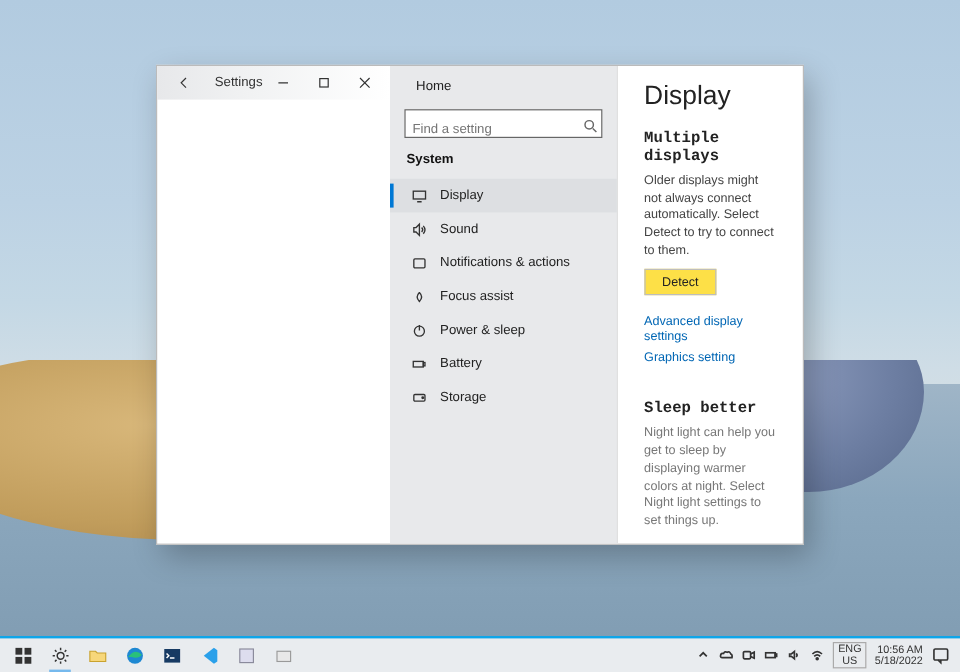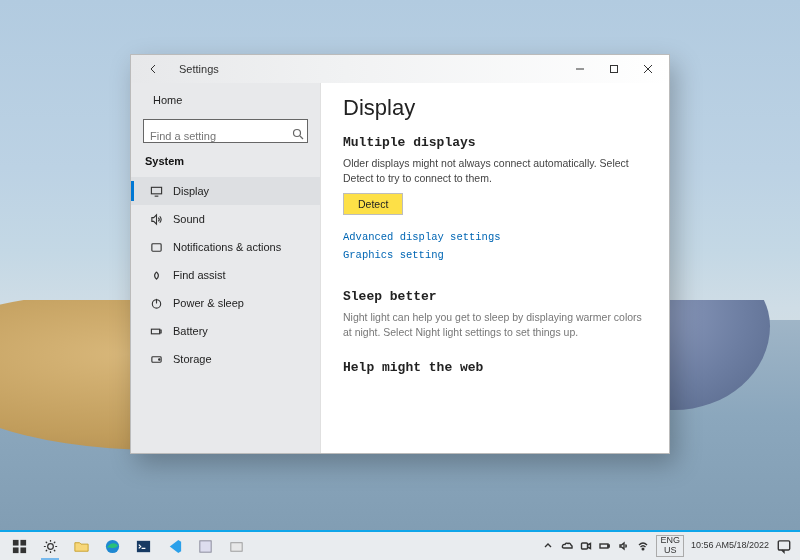--- a/index.html
+++ b/index.html
@@ -33,21 +33,21 @@
     position:absolute; right:30px; top:-50px; width:210px; height:160px;
     background: radial-gradient(ellipse at 45% 40%, #8c9bbd 0%, #6d7ea2 55%, #56678a 100%);
     border-radius: 55% 50% 48% 52% / 45% 50% 55% 50%;
   }
 
   
   .window {
     position:absolute; left:130px; top:54px; width:540px; height:400px;
     background:#ffffff;
     border:1px solid #bbb; box-shadow: 6px 10px 24px rgba(0,0,0,0.25);
-    display:flex; flex-direction:column;
+    display:flex; 
   }
   .titlebar {
     height:28px; display:flex; align-items:center; justify-content:space-between;
     padding:0 4px 0 6px; font-size:11px; color:#333;
     background: linear-gradient(to right, #e7e8ea 0%, #f1f2f3 40%, #ffffff 100%);
   }
   .titlebar-left { display:flex; align-items:center; gap:8px; }
   .tb-btn { width:34px; height:22px; display:flex; align-items:center; justify-content:center; }
   .tb-btn svg { width:10px; height:10px; stroke:#333; fill:none; stroke-width:1; }
   .window-body { flex:1; display:flex; overflow:hidden; }
@@ -78,21 +78,21 @@
 
   .content { flex:1; padding:12px 22px 8px 22px; overflow:hidden; color:#222; }
   .content h1 { font-size:22px; font-weight:400; margin-bottom:14px; }
   .content h2 { font-size:13px; font-weight:600; margin:4px 0 6px 0;font-family:Liberation Mono, monospace; }
   .content p.desc { font-size:10.5px; color:#444; line-height:1.4; margin-bottom:8px; max-width:290px; }
   .content p.gray { font-size:10.5px; color:#777; line-height:1.4; margin-bottom:8px; max-width:310px; }
   .btn {
     display:inline-block; background:#fde047; border:1px solid #bdbdbd;
     font-size:10.5px; padding:4px 14px; color:#222; margin-bottom:10px;
   }
-  .link { display:block; font-size:10.5px; color:#0066b4; margin:6px 0; cursor:pointer;font-family:Liberation Mono, monospace; }
+  .link { display:block; font-size:10.5px; color:#0066b4; margin:6px 0; cursor:pointer; }
   .section-gap { height:18px; }
 
   
   .taskbar {
     position:absolute; left:0; right:0; bottom:0; height:30px;
     background:#e9ecef; border-top:2px solid #0ea5e9;
     display:flex; align-items:center; justify-content:space-between;
     padding:0 4px;
   }
   .task-left { display:flex; align-items:center; gap:1px; }
@@ -100,21 +100,21 @@
     width:30px; height:28px; display:flex; align-items:center; justify-content:center;
     position:relative;
   }
   .task-item.active::after {
     content:""; position:absolute; left:6px; right:6px; bottom:0; height:2px; background:#76b9ed;
   }
   .task-item svg { width:17px; height:17px; }
   .task-right { display:flex; align-items:center; gap:7px; font-size:9.5px; color:#333; padding-right:4px; }
   .tray-icon svg { width:12px; height:12px; stroke:#333; fill:none; stroke-width:1.4; }
   .tray-icon { display:flex; align-items:center; }
-  .clock { display:flex; flex-direction:row; align-items:flex-end; line-height:1.05; font-size:9px; }
+  .clock { display:flex; flex-direction:column; align-items:flex-end; line-height:1.05; font-size:9px; }
   .lang { border:1px solid #aaa; padding:0 3px; font-size:9px; line-height:1.1; text-align:center; }
   .notif { width:16px; height:16px; display:flex; align-items:center; justify-content:center; }
 </style>
 </head>
 <body>
 
 <div class="desktop">
   <div class="horizon">
     <div class="lake"></div>
     <div class="grass2"></div>
@@ -195,21 +195,21 @@
               </svg>
             </span>
           <span>Notifications &amp; actions</span>
         </li>
         <li>
           <span class="icon">
               <svg viewBox="0 0 14 14">
                 <path d="M7 3 Q3 7 7 11 Q11 7 7 3"></path>
               </svg>
             </span>
-          <span>Find assist</span>
+          <span>Focus assist</span>
         </li>
         <li>
           <span class="icon">
               <svg viewBox="0 0 14 14">
                 <circle cx="7" cy="7.5" r="4.5"></circle>
                 <path d="M7 2 V7"></path>
               </svg>
             </span>
           <span>Power &amp; sleep</span>
         </li>

